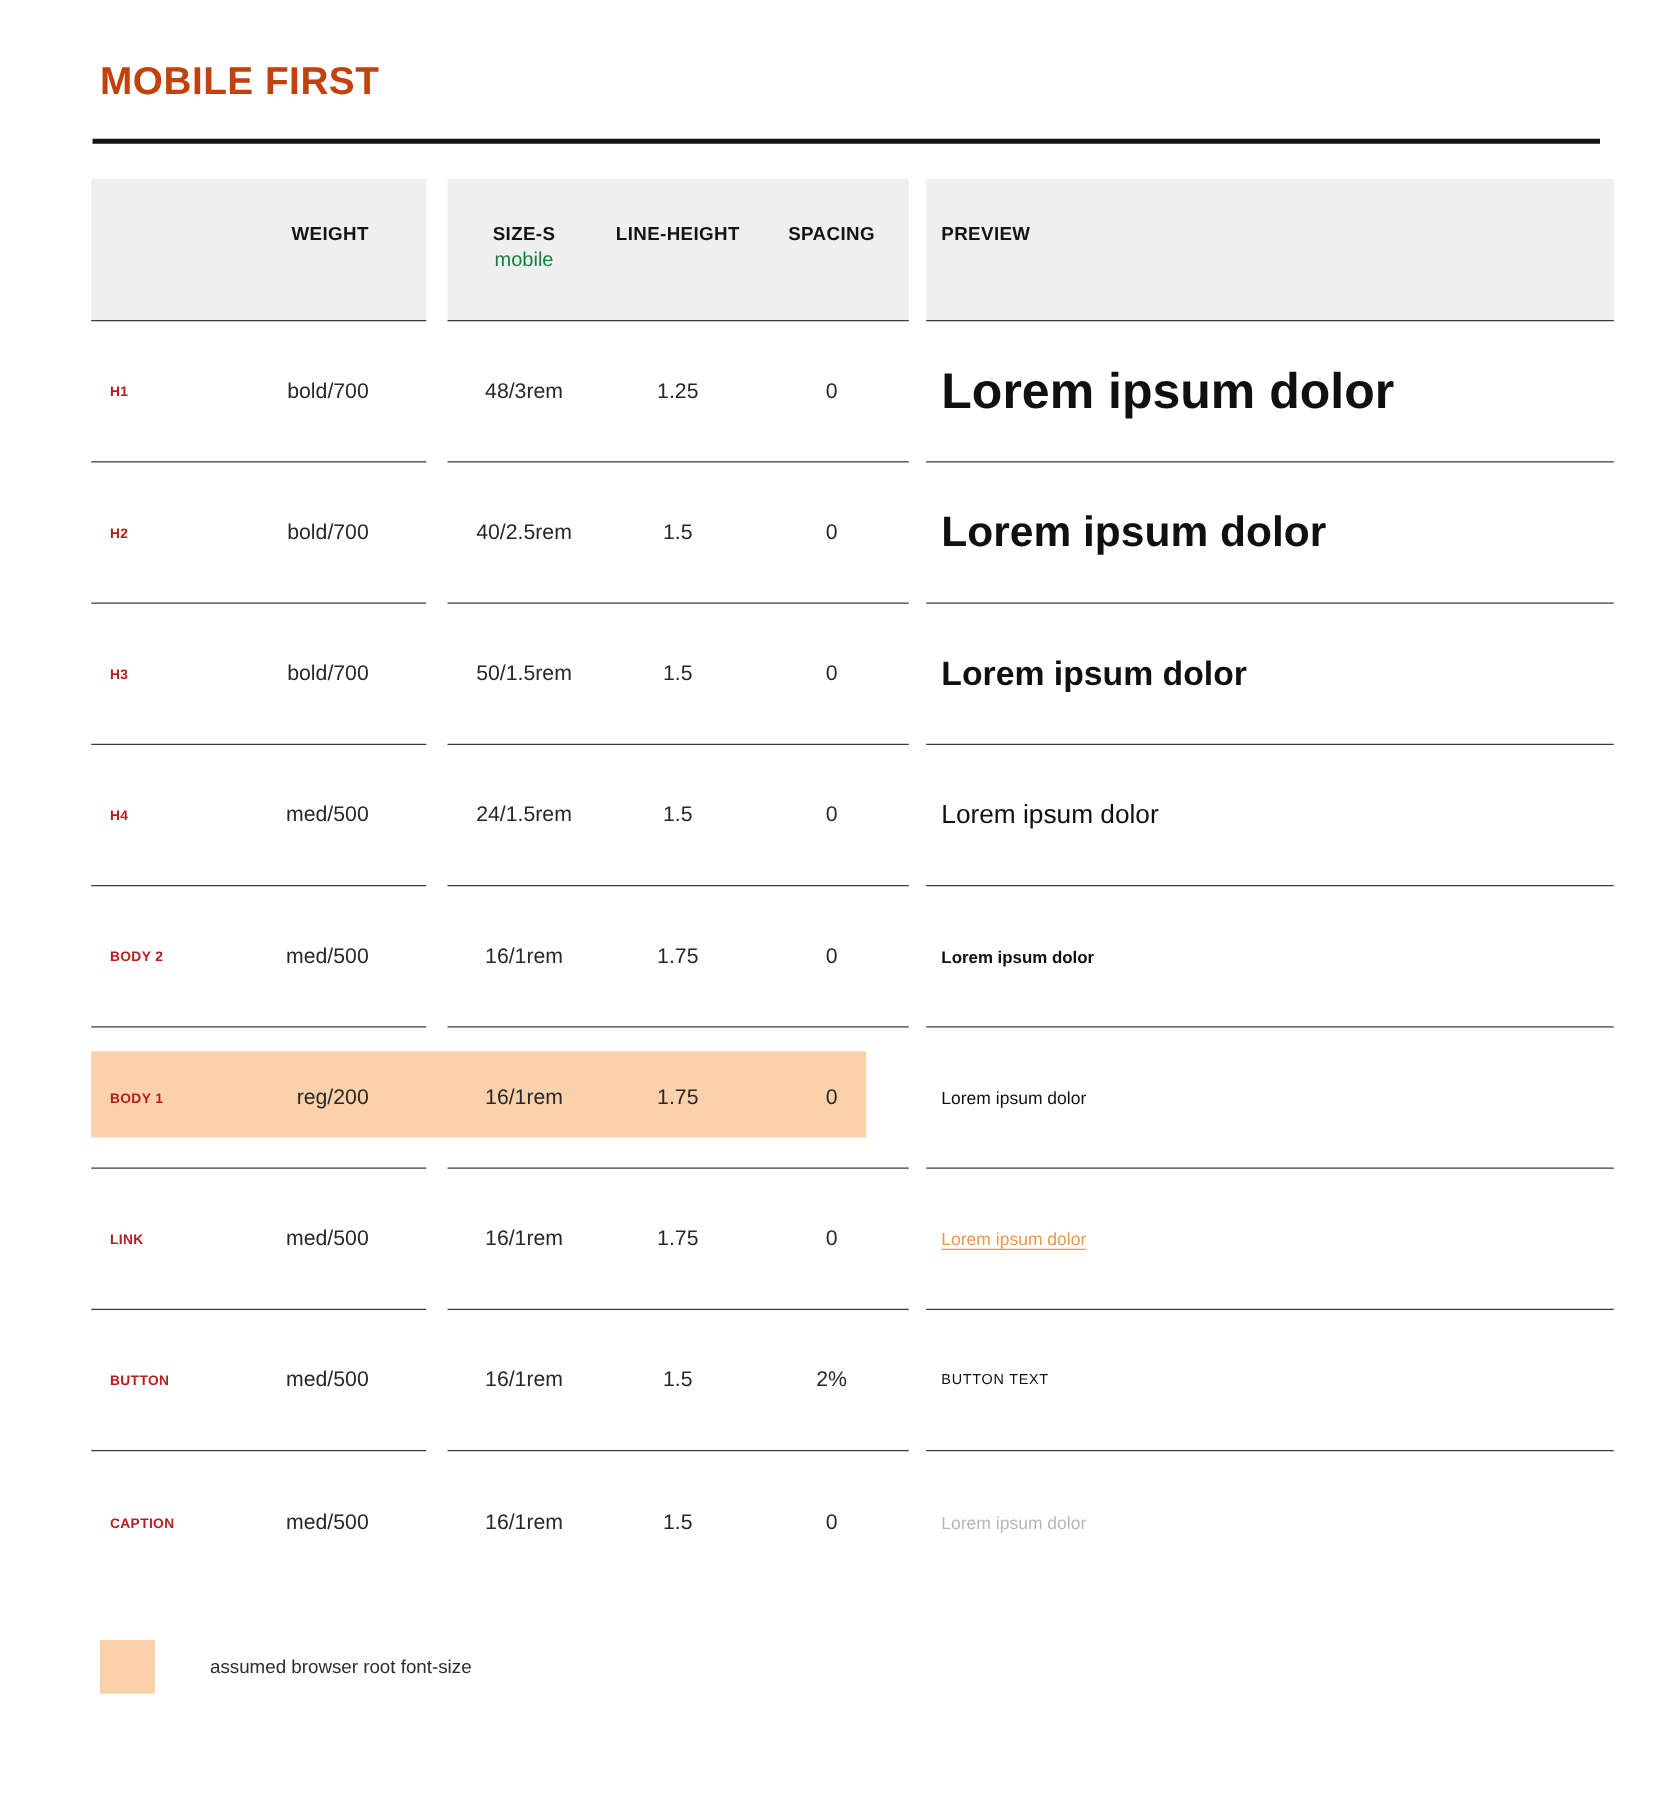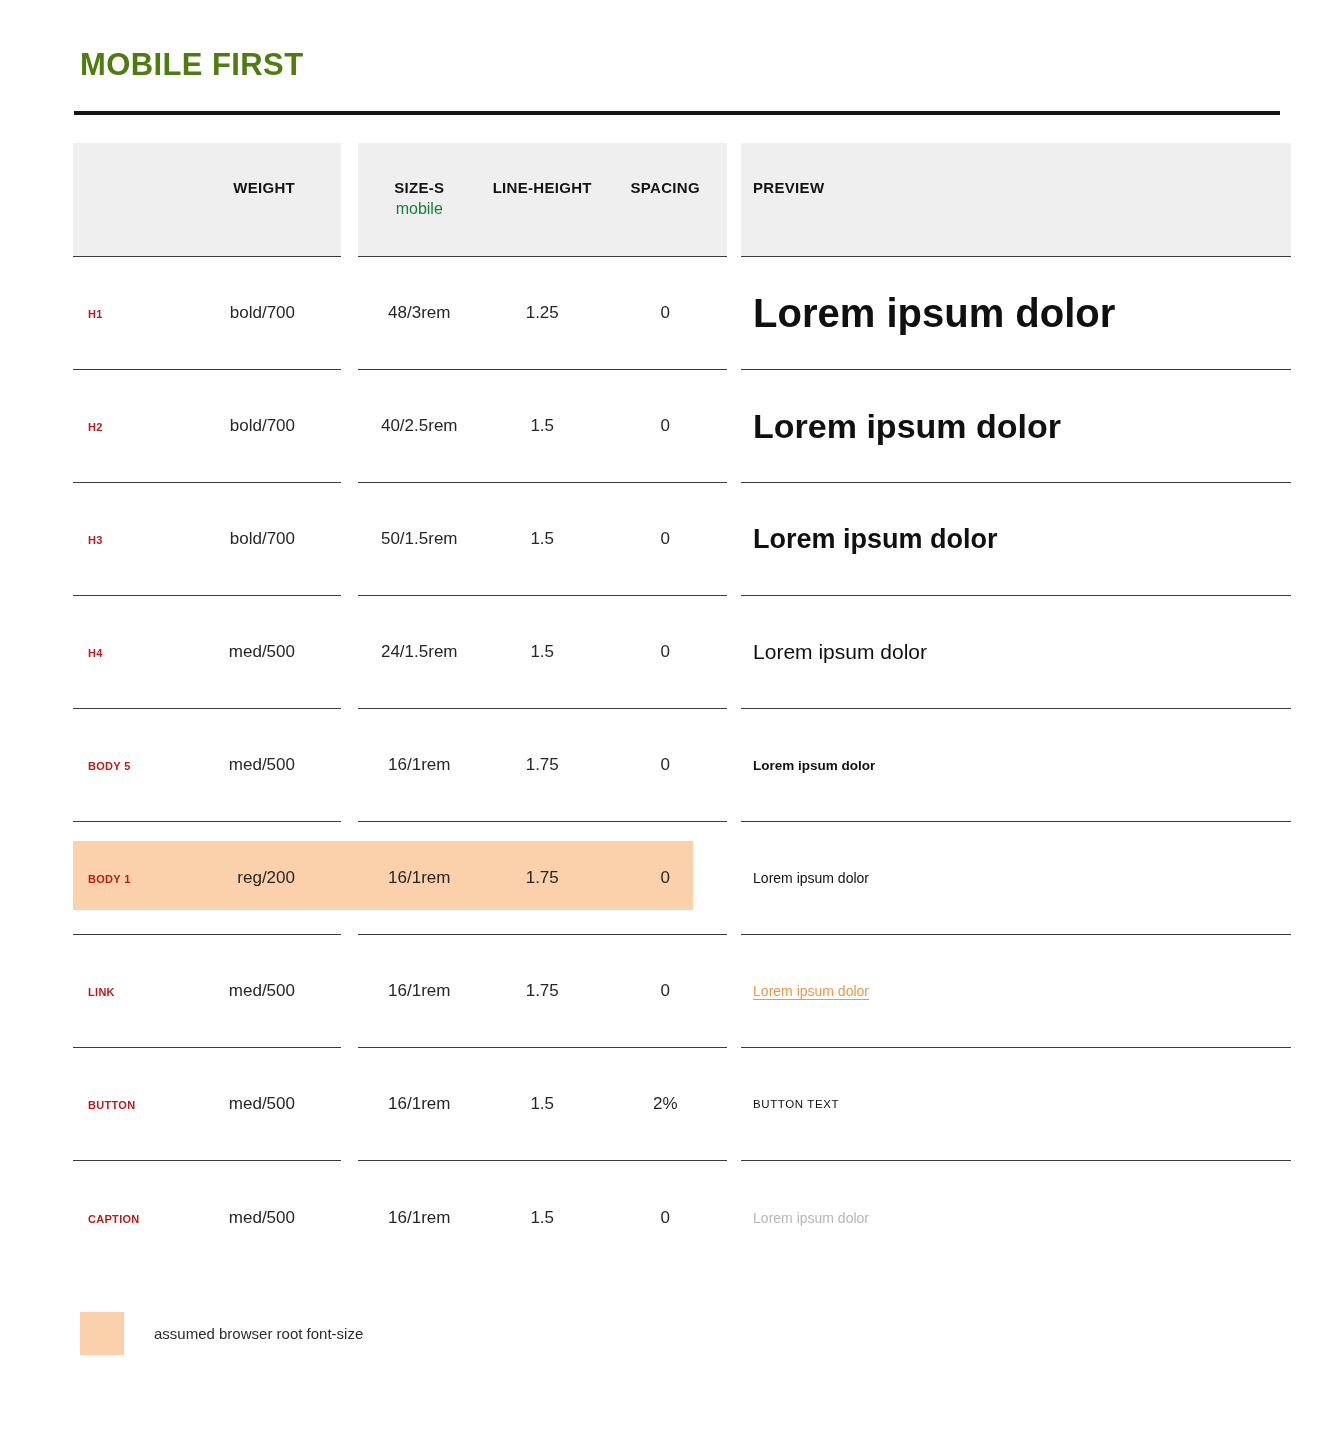--- a/index.html
+++ b/index.html
@@ -2,21 +2,21 @@
 <html style="--highlight-color: #FAD1AB; --link-color: #EE9649; --caption-color: #B6B6B6;"><head>
 <meta charset="utf-8">
 <style>
   * { margin:0; padding:0; box-sizing:border-box; }
   html,body { background:#ffffff; }
   body { font-family:"Liberation Sans", sans-serif; color:#1c1c1c; }
 
   .page { position:relative; width:1326px; height:1446px; background:#fff; overflow:hidden; }
 
   .title { position:absolute; left:80px; top:48px; font-size:31px; line-height:1.1;
-           font-weight:800; letter-spacing:0.4px; color:#4d7c0f; }
+           font-weight:800; letter-spacing:0.4px; color:#c2410c; }
 
   .rule { position:absolute; left:74px; top:111px; width:1206px; height:4px; background:#141414; }
 
   .table { position:absolute; left:73px; top:143px; width:1218px; }
 
   .row { display:flex; position:relative; height:113px; }
   .row.header-row { height:114px; }
 
   .grp { position:relative; z-index:1; display:flex; align-items:center;
          border-bottom:1px solid #3c3c3c; }
@@ -54,21 +54,21 @@
   .preview-h4     { font-size:21px; font-weight:500; }
   .preview-body2  { font-size:13.5px; font-weight:700; }
   .preview-body1  { font-size:14px;  font-weight:400; }
   .preview-link   { font-size:14px;  font-weight:500; color:var(--link-color,#ee9649);
                     text-decoration:underline; text-underline-offset:3px; cursor:pointer; }
   .preview-button { font-size:11.5px; font-weight:500; letter-spacing:0.6px; }
   .preview-caption{ font-size:14px;  font-weight:400; color:var(--caption-color,#b6b6b6); }
 
   .legend { position:absolute; left:80px; top:1312px; display:flex; align-items:center; }
   .legend-swatch { width:44px; height:43px; background:var(--highlight-color,#fad1ab); }
-  .legend-text { margin-left:30px; font-size:15px; color:#2d2d2d; }
+  .legend-text { margin-left:44px; font-size:15px; color:#2d2d2d; }
 </style>
 </head>
 <body>
 
 <div class="page">
 
   <div class="title">MOBILE FIRST</div>
   <div class="rule"></div>
 
   <div class="table">
@@ -198,21 +198,21 @@
     </div>
     <div class="gap-2"></div>
     <div class="grp grp-c">
       <span class="preview preview-h4">Lorem ipsum dolor</span>
     </div>
   </div>
 
   <div class="row body-row">
     <div class="grp grp-a">
       <div class="cell cell-label">
-        <span class="row-label">BODY 5</span>
+        <span class="row-label">BODY 2</span>
       </div>
       <div class="cell cell-weight">
         <span class="val weight-val">med/500</span>
       </div>
     </div>
     <div class="gap-1"></div>
     <div class="grp grp-b">
       <div class="cell">
         <span class="val size-val">16/1rem</span>
       </div>

